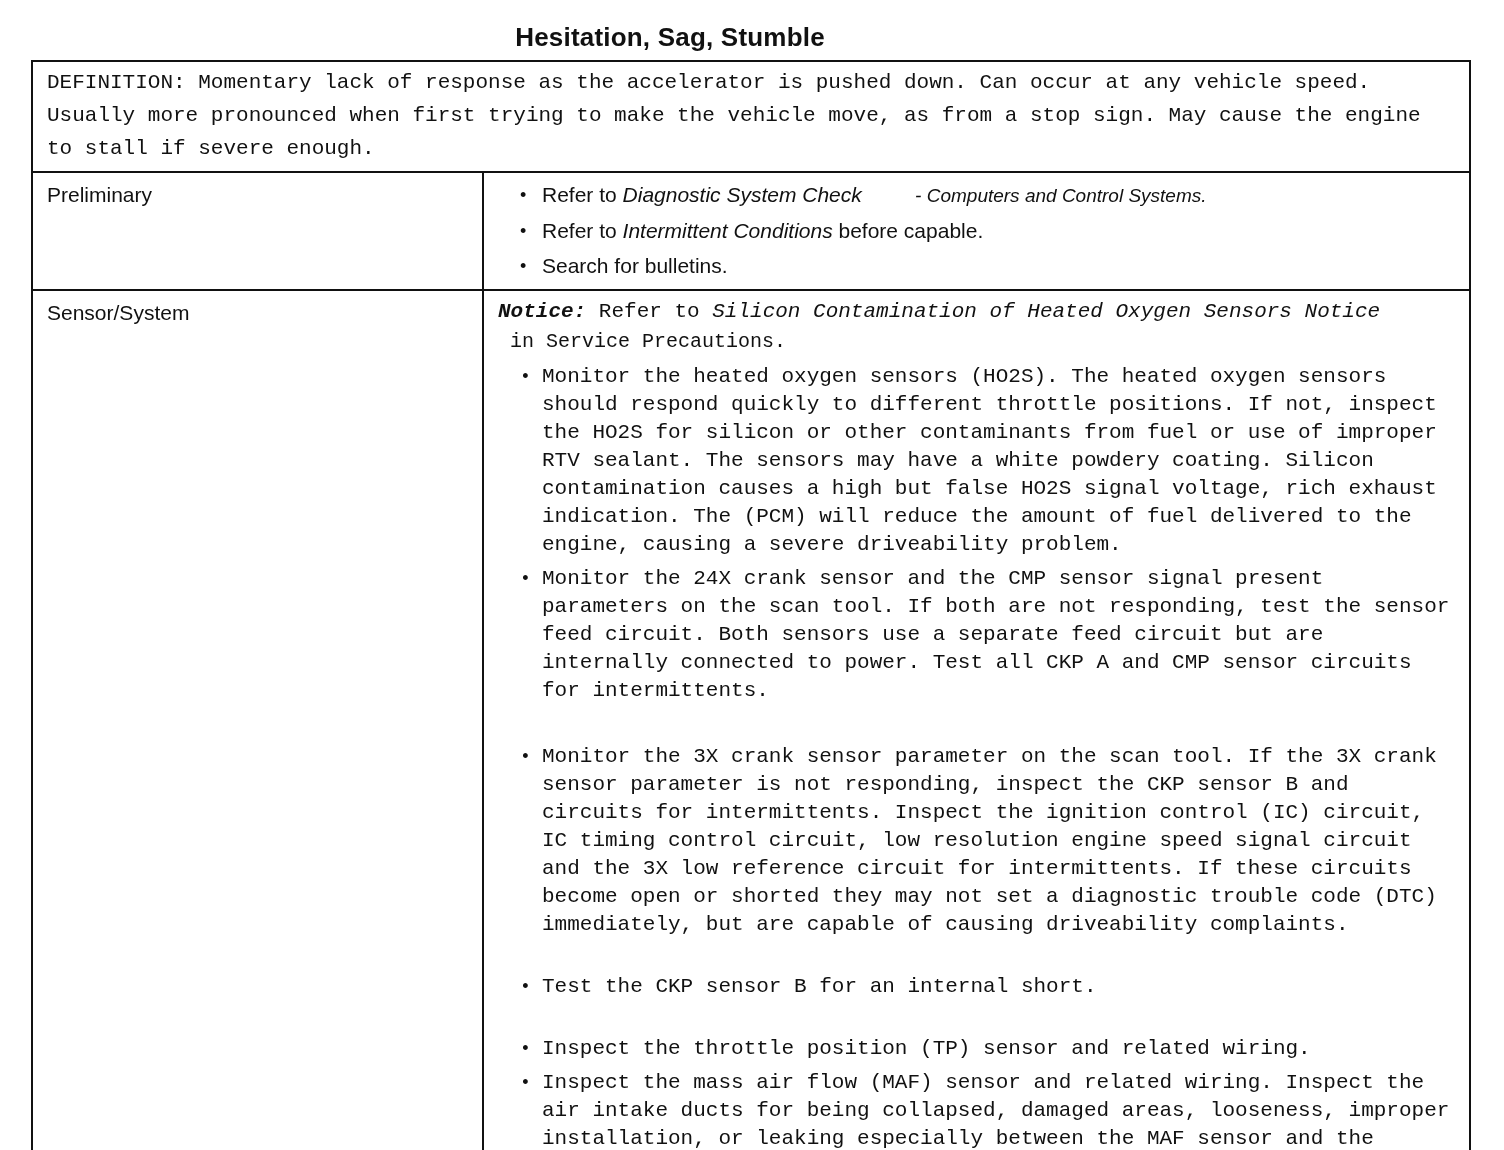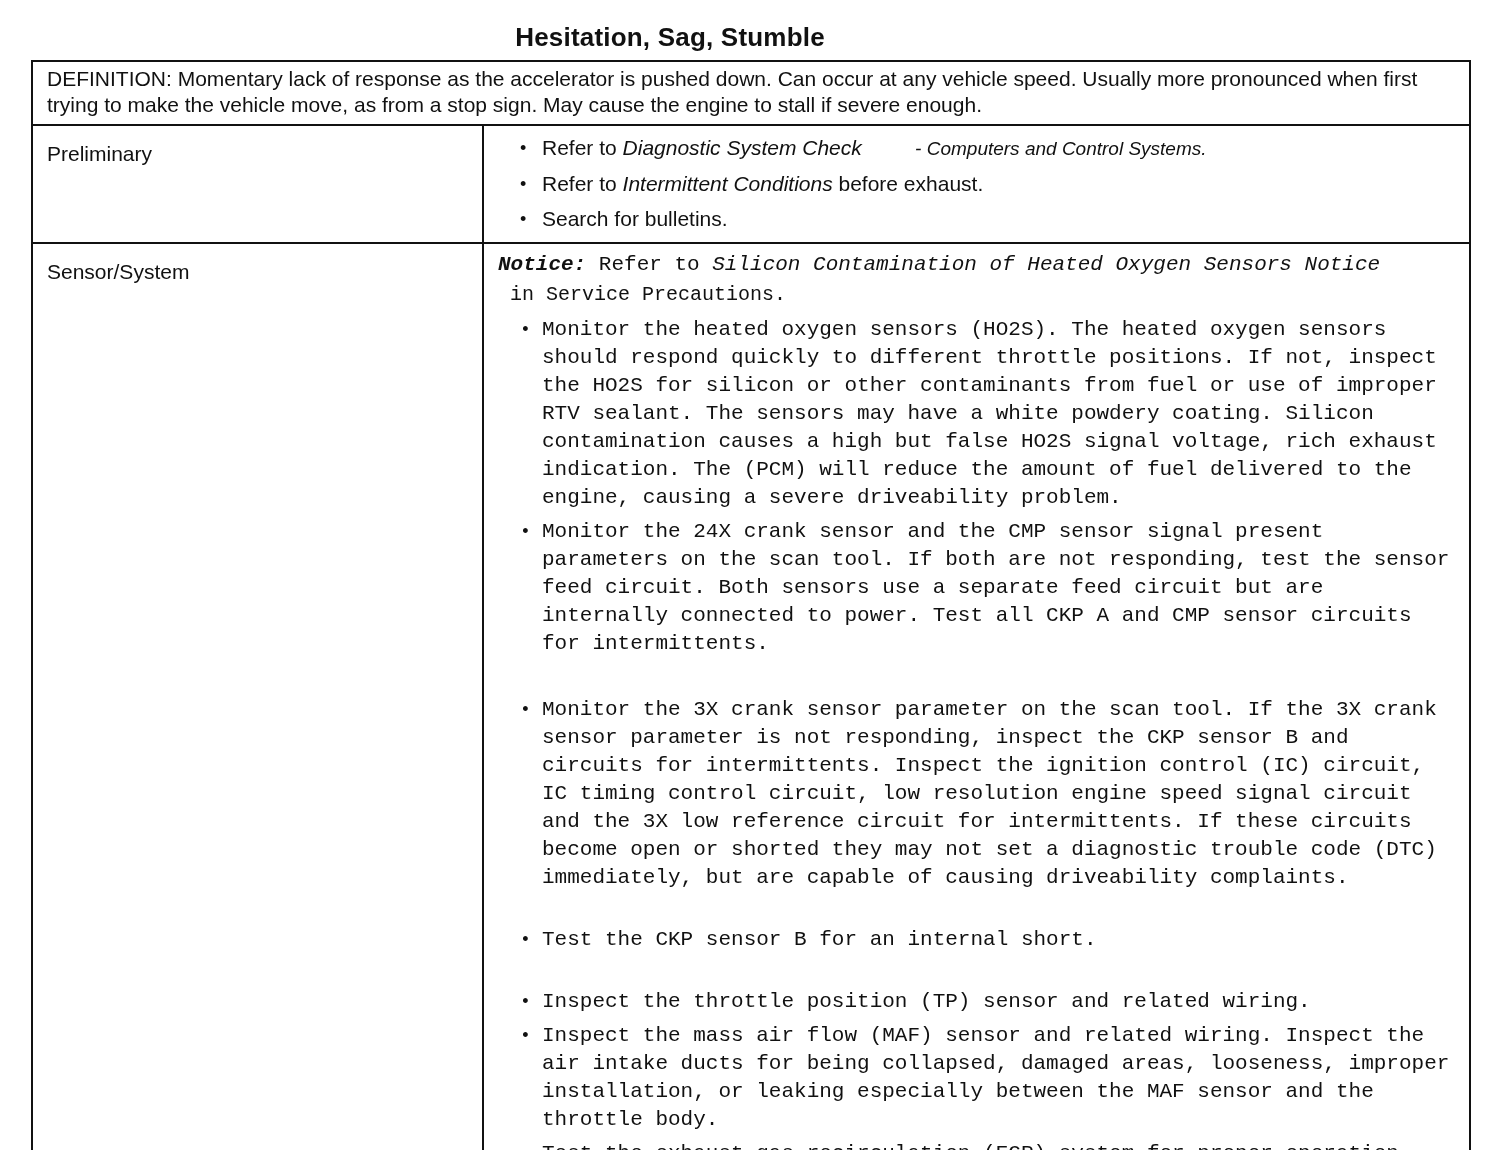--- a/index.html
+++ b/index.html
@@ -18,22 +18,22 @@
   }
   table.diag td, table.diag th {
     border: 2px solid #111; vertical-align: top; padding: 0;
   }
   th {
     font-weight: bold; font-size: 21px; height: 34px; text-align: center;
     vertical-align: middle !important;
   }
   col.c1 { width: 451px; }
   col.c2 { width: 987px; }
-  .def { padding: 4px 12px 6px 14px !important; line-height: 26px; }
-  .label-cell { padding: 14px 14px !important; margin-top: 28px; }
+  .def { padding: 4px 12px 6px 14px !important; line-height: 33px; font-family: Liberation Mono, monospace; }
+  .label-cell { padding: 8px 14px !important; margin-top: 28px; }
   ul { list-style: none; margin: 0; padding: 0; }
   li { position: relative; padding-left: 58px; }
   li .bullet {
     position: absolute; left: 36px; top: 0; font-size: 18px;
   }
   .prelim { padding: 8px 10px 2px 0 !important; }
   .prelim li { margin-bottom: 7px; }
   .sensor { padding: 6px 10px 40px 0 !important; font-family: Liberation Mono, monospace; }
   .notice { padding-left: 14px; line-height: 30px; }
   .notice .small { font-size: 20px; margin-left: 12px; }
@@ -59,21 +59,21 @@
     <td colspan="2" class="def">DEFINITION: Momentary lack of response as the accelerator is pushed down. Can occur at any vehicle speed. Usually more pronounced when first  trying to make the vehicle move, as from a stop sign. May cause the engine to stall if severe enough.</td>
   </tr>
   <tr>
     <td class="label-cell">Preliminary</td>
     <td class="prelim">
       <ul>
         <li>
           <span class="bullet">•</span><span>Refer to </span><i>Diagnostic System Check</i><i class="ital-small"> - Computers and Control Systems.</i>
         </li>
         <li>
-          <span class="bullet">•</span><span>Refer to </span><i>Intermittent Conditions</i><span> before exhaust.</span>
+          <span class="bullet">•</span><span>Refer to </span><i>Intermittent Conditions</i><span> before capable.</span>
         </li>
         <li>
           <span class="bullet">•</span><span>Search for bulletins.</span>
         </li>
       </ul>
     </td>
   </tr>
   <tr>
     <td class="label-cell">Sensor/System</td>
     <td class="sensor">

